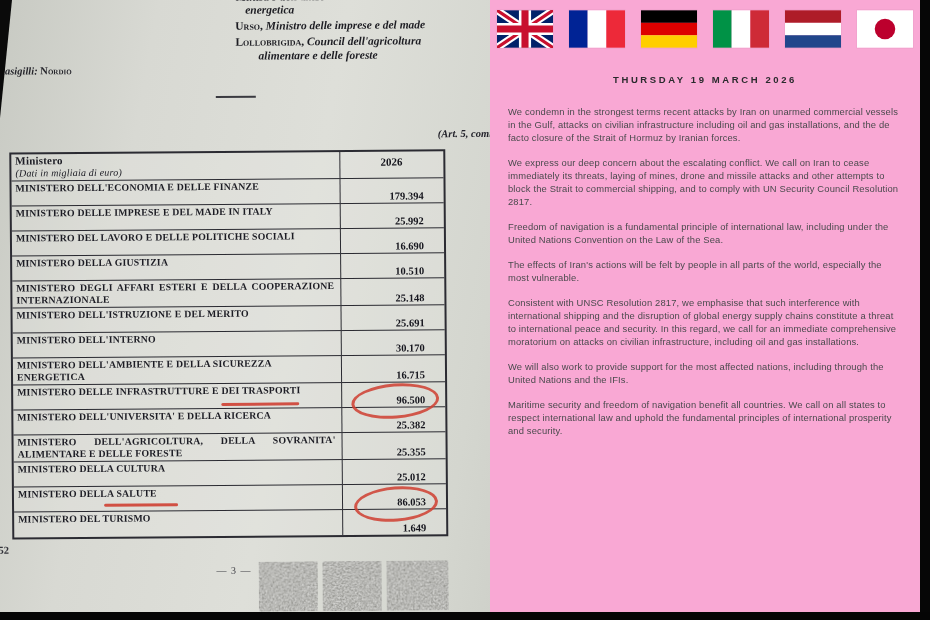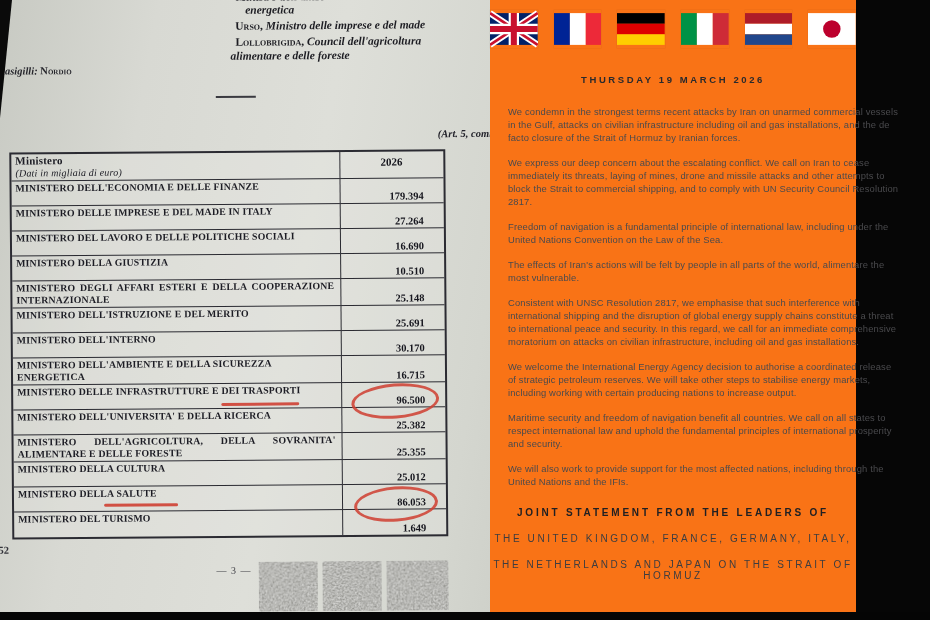--- a/index.html
+++ b/index.html
@@ -16,21 +16,21 @@
   .corner-wedge { position:absolute; left:0; top:0; width:12px; height:118px; background:#0a0a0a;
                   clip-path:polygon(0 0, 12px 0, 0 118px); }
   .clipped-top { position:absolute; left:238px; top:-9px; width:230px; font-style:italic; font-weight:bold;
                  font-size:11.5px; white-space:nowrap; color:#23232a; }
   .minister-line { position:absolute; font-size:11.5px; white-space:nowrap; color:#1d1d23; }
   .minister-line .mname { font-variant:small-caps; font-weight:bold; font-style:normal; }
   .minister-line .mrest { font-style:italic; font-weight:bold; }
   .m1 { left:247px; top:4px; }
   .m2 { left:237px; top:20px; }
   .m3 { left:237px; top:36px; }
-  .m4 { left:232px; top:50px;text-align:center; }
+  .m4 { left:260px; top:50px;text-align:center; }
   .guardasigilli { position:absolute; left:-3px; top:64px; font-size:10.5px; color:#26262c; }
   .guardasigilli .gname { font-variant:small-caps; font-weight:bold; }
   .guardasigilli .gpre  { font-style:italic; font-weight:bold; }
   .hrule { position:absolute; left:217px; top:96px; width:40px; height:2.2px; background:#3a3a40; }
   .art-note { position:absolute; right:-2px; top:130px; font-size:10.5px; font-weight:bold;
               font-style:italic; white-space:nowrap; color:#22222a; }
 
   .budget-table { position:absolute; left:10px; top:151px; width:436px;
                   border:2px solid #2b2b32; background:rgba(235,236,230,0.25); }
   .t-row { position:relative; border-bottom:1.4px solid #2b2b32; min-height:25px; }
@@ -52,22 +52,22 @@
   .red-circle { position:absolute; border:3px solid #cf4336; border-radius:50%;
                 opacity:0.88; transform:rotate(-4deg); z-index:3; }
   .circ-96 { right:6px; top:1px;  width:88px; height:35px; }
   .circ-86 { right:8px; top:2px;  width:84px; height:35px; }
 
   .margin-number { position:absolute; left:-4px; top:543px; font-size:10.5px; font-weight:bold; color:#33333a; }
   .page-number   { position:absolute; left:214px; top:565px; font-size:10px; color:#3b3b42; letter-spacing:1px; }
   .noise-blocks  { position:absolute; left:256px; top:562px; }
 
   
-  .statement { position:absolute; left:490px; top:0; width:366px; height:617px;
-               background:#f97316; color:#47474a; }
+  .statement { position:absolute; left:490px; top:0; width:430px; height:617px;
+               background:#f9a8d4; color:#47474a; }
   .flags-row { position:absolute; left:0; top:10px; width:100%; display:flex;
                justify-content:center; gap:16px; }
   .flag { width:56px; height:38px; display:block; box-shadow:0 0 0 0.5px rgba(0,0,0,0.06); }
   .statement-date { position:absolute; left:0; top:74px; width:100%; text-align:center;
                     font-size:9.5px; font-weight:bold; letter-spacing:2.6px; color:#2a2a2d; }
   .paragraphs { position:absolute; left:18px; top:105px; width:394px; text-align:left; }
   .paragraphs p { font-size:9.4px; line-height:13px; margin-bottom:12px; color:#4a4a4d;
                   letter-spacing:0.15px; }
   .statement-footer { position:absolute; left:0; top:507px; width:100%; text-align:center; }
   .statement-footer .f1 { font-size:10px; font-weight:bold; letter-spacing:2.8px; color:#202023;
@@ -118,21 +118,21 @@
         </div>
 
         <div class="t-row">
           <div class="t-label">MINISTERO DELL'ECONOMIA E DELLE FINANZE</div>
           <div class="t-vcol"></div>
           <div class="t-value">179.394</div>
         </div>
         <div class="t-row">
           <div class="t-label">MINISTERO DELLE IMPRESE E DEL MADE IN ITALY</div>
           <div class="t-vcol"></div>
-          <div class="t-value">27.264</div>
+          <div class="t-value">25.992</div>
         </div>
         <div class="t-row">
           <div class="t-label">MINISTERO DEL LAVORO E DELLE POLITICHE SOCIALI</div>
           <div class="t-vcol"></div>
           <div class="t-value">16.690</div>
         </div>
         <div class="t-row">
           <div class="t-label">MINISTERO DELLA GIUSTIZIA</div>
           <div class="t-vcol"></div>
           <div class="t-value">10.510</div>
@@ -250,28 +250,22 @@
         <circle cx="30" cy="20" r="11" fill="#BC002D"></circle>
       </svg>
     </div>
 
     <div class="statement-date">THURSDAY 19 MARCH 2026</div>
 
     <div class="paragraphs">
       <p>We condemn in the strongest terms recent attacks by Iran on unarmed commercial vessels in the Gulf, attacks on civilian infrastructure including oil and gas installations, and the de facto closure of the Strait of Hormuz by Iranian forces.</p>
       <p>We express our deep concern about the escalating conflict. We call on Iran to cease immediately its threats, laying of mines, drone and missile attacks and other attempts to block the Strait to commercial shipping, and to comply with UN Security Council Resolution 2817.</p>
       <p>Freedom of navigation is a fundamental principle of international law, including under the United Nations Convention on the Law of the Sea.</p>
-      <p>The effects of Iran's actions will be felt by people in all parts of the world, alimentare the most vulnerable.</p>
+      <p>The effects of Iran's actions will be felt by people in all parts of the world, especially the most vulnerable.</p>
       <p>Consistent with UNSC Resolution 2817, we emphasise that such interference with international shipping and the disruption of global energy supply chains constitute a threat to international peace and security. In this regard, we call for an immediate comprehensive moratorium on attacks on civilian infrastructure, including oil and gas installations.</p>
-      <p>We welcome the International Energy Agency decision to authorise a coordinated release of strategic petroleum reserves. We will take other steps to stabilise energy markets, including working with certain producing nations to increase output.</p>
+      <p>We will also work to provide support for the most affected nations, including through the United Nations and the IFIs.</p>
       <p>Maritime security and freedom of navigation benefit all countries. We call on all states to respect international law and uphold the fundamental principles of international prosperity and security.</p>
-      <p>We will also work to provide support for the most affected nations, including through the United Nations and the IFIs.</p>
     </div>
 
-    <div class="statement-footer">
-      <div class="f1">JOINT STATEMENT FROM THE LEADERS OF</div>
-      <div class="f2">THE UNITED KINGDOM, FRANCE, GERMANY, ITALY,</div>
-      <div class="f3">THE NETHERLANDS AND JAPAN ON THE STRAIT OF HORMUZ</div>
-    </div>
   </div>
 
   <div class="bottom-bar"></div>
 </div>
 
 </body></html>

